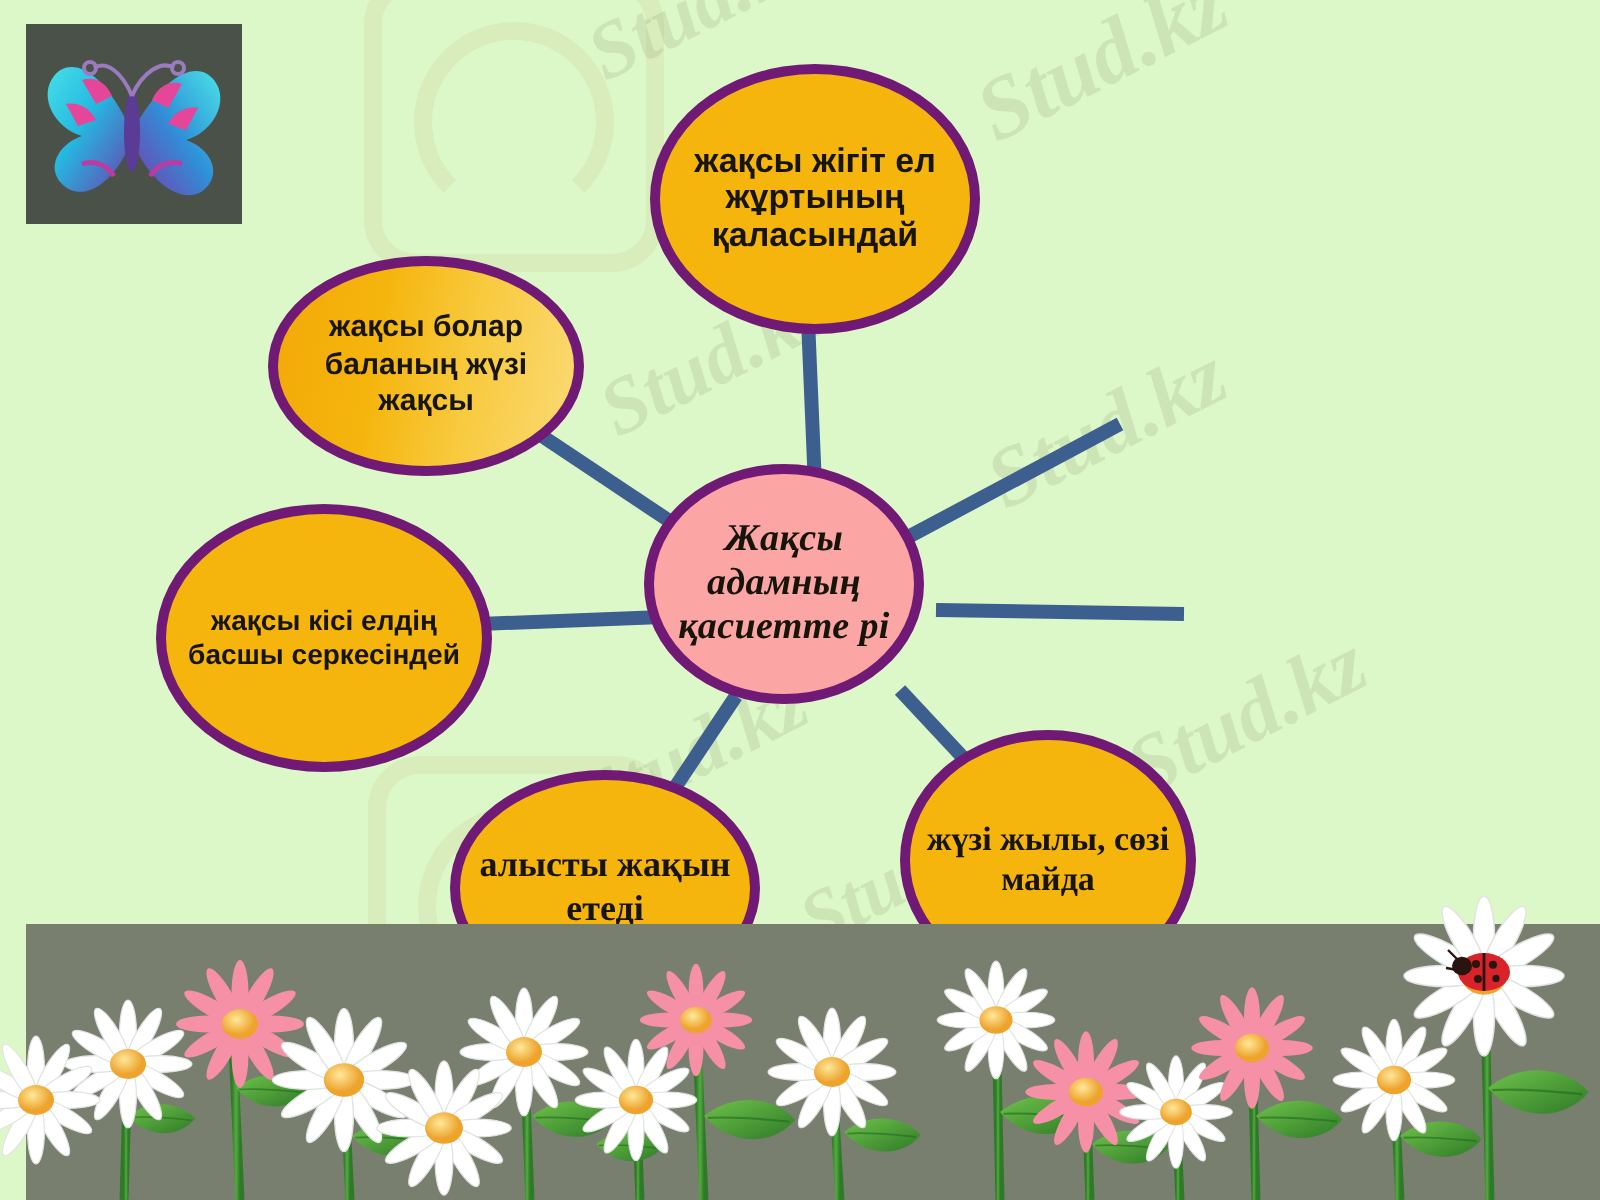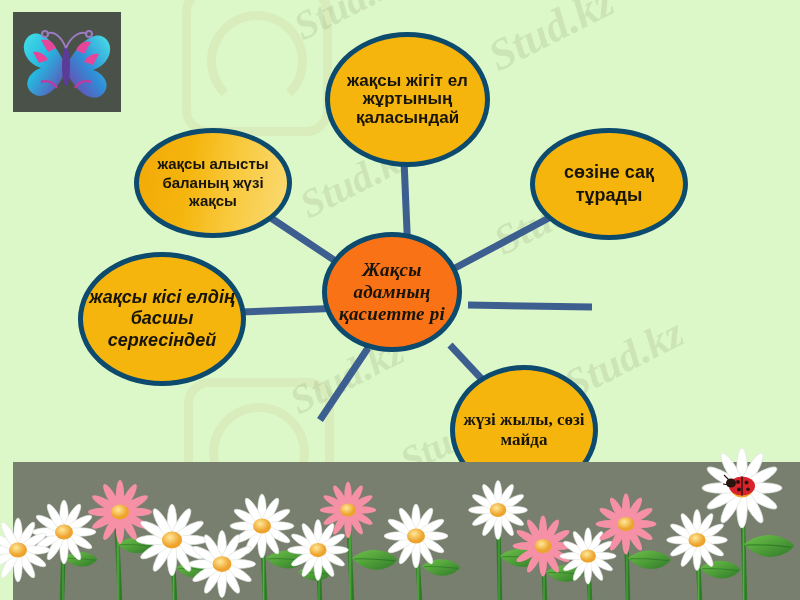--- a/index.html
+++ b/index.html
@@ -42,31 +42,31 @@
   }
 
   
   svg.links{position:absolute;left:0;top:0;width:800px;height:600px;z-index:9;}
 
   
   .node{
     position:absolute;z-index:11;
     border-radius:50%;
     background:#f5b50d;
-    border:5px solid #0c4a6e;
+    border:5px solid #701a75;
     box-sizing:border-box;
     display:flex;align-items:center;justify-content:flex-start;
     text-align:center;
     color:#17140a;
     line-height:1.08;
     padding:4px;
   }
   .node span{display:block;width:100%;}
   .node.center{
-    background:#f97316;
+    background:#fca5a5;
     font-family:"Liberation Serif", serif;
     font-weight:bold;font-style:italic;
     font-size:19px;line-height:1.15;
     letter-spacing:.2px;
     z-index:13;
   }
   .node.sans{font-family:"Liberation Sans", sans-serif;font-weight:bold;}
   .node.serif{font-family:"Liberation Serif", serif;font-weight:bold;}
   .node.grad{
     background:linear-gradient(100deg,#f3a908 0%,#f5b50d 34%,#f8c93c 62%,#fada74 100%);
@@ -140,36 +140,36 @@
   </svg>
 
   <div class="node center" style="left:322px;top:232px;width:140px;height:120px;">
     <span>Жақсы адамның қасиетте рі</span>
   </div>
 
   <div class="node sans" style="left:325px;top:32px;width:165px;height:135px;font-size:17px;">
     <span>жақсы жігіт ел жұртының қаласындай</span>
   </div>
 
-  <div class="node sans" style="left:530px;top:128px;width:158px;height:112px;font-size:18px;line-height:1.28;">
-    <span>сөзіне сақ тұрады</span>
-  </div>
 
 
   <div class="node serif" style="left:450px;top:365px;width:148px;height:130px;font-size:17px;line-height:1.2;">
     <span>жүзі жылы, сөзі майда</span>
   </div>
 
-
-  <div class="node sans" style="left:78px;top:252px;width:168px;height:134px;font-size:18px;line-height:1.2;font-style:italic;">
+  <div class="node serif" style="left:225px;top:385px;width:155px;height:118px;font-size:18px;line-height:1.22;">
+    <span>алысты жақын етеді</span>
+  </div>
+
+  <div class="node sans" style="left:78px;top:252px;width:168px;height:134px;font-size:14px;line-height:1.2;">
     <span>жақсы кісі елдің басшы серкесіндей</span>
   </div>
 
   <div class="node sans grad" style="left:134px;top:128px;width:158px;height:110px;font-size:15px;line-height:1.25;">
-    <span>жақсы алысты баланың жүзі жақсы</span>
+    <span>жақсы болар баланың жүзі жақсы</span>
   </div>
 
   <div class="band"></div>
 
   <svg class="flora" viewBox="0 0 800 160">
     <defs>
       <radialGradient id="ctr" cx="40%" cy="35%">
         <stop offset="0" stop-color="#ffe89a"></stop>
           <stop offset="1" stop-color="#eda32c"></stop>
       </radialGradient>

